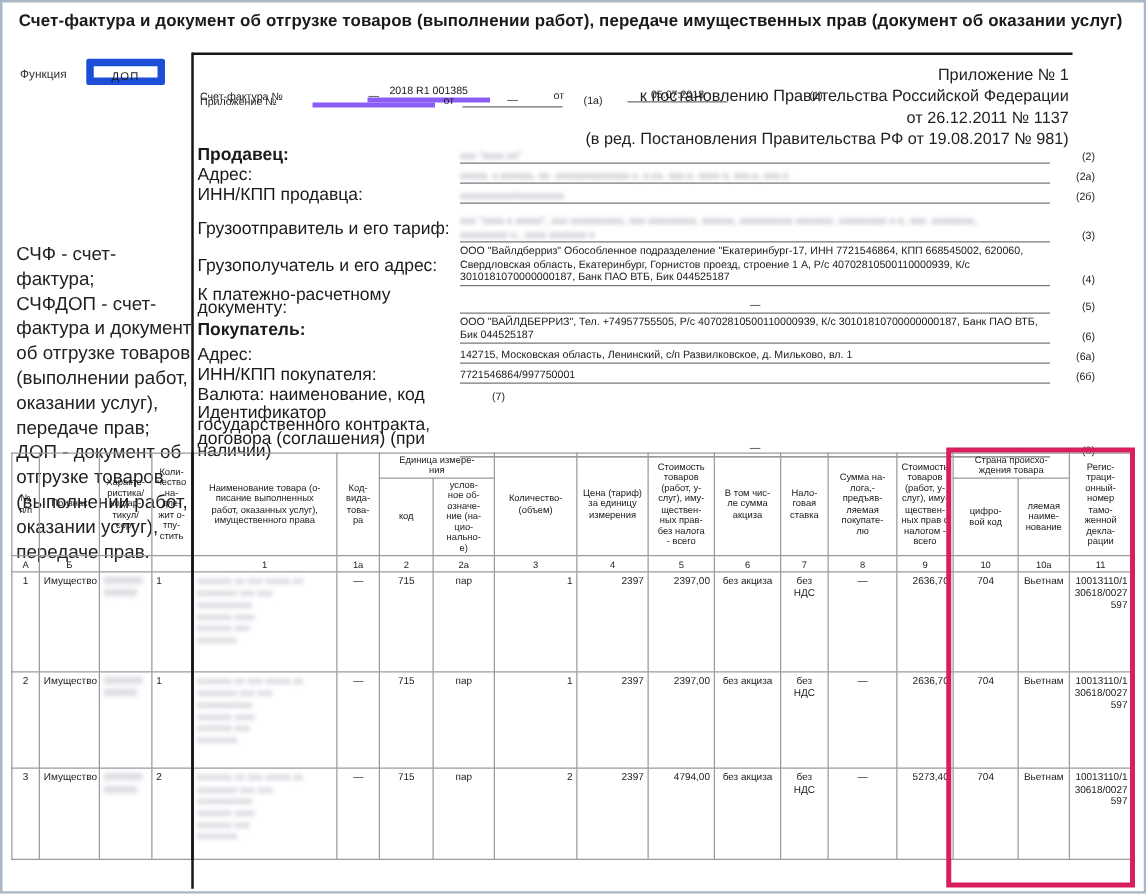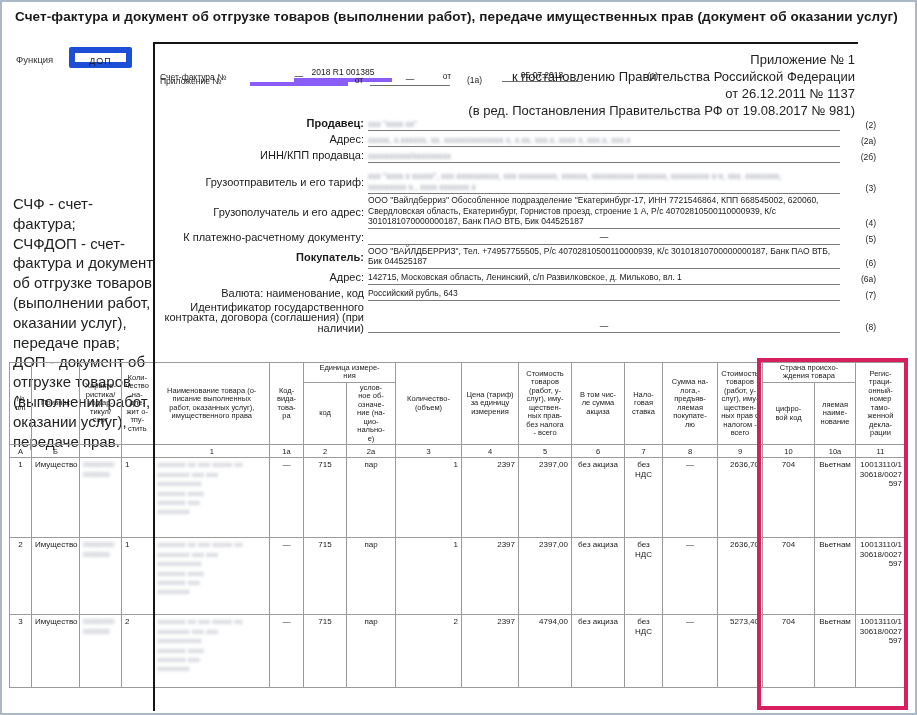--- a/index.html
+++ b/index.html
@@ -28,21 +28,21 @@
   .inv-row .ref { width:32px; text-align:right; padding-bottom:1px; }
 
   .appendix { position:absolute; left:440px; top:50px; width:413px; text-align:right;
               font-size:13px; line-height:1.3; color:#222; }
 
   .legend { position:absolute; left:11px; top:192px; width:142px; font-size:15px;
             line-height:1.32; color:#222; }
 
   .form-area { position:absolute; left:156px; top:114px; width:722px; }
   .f-row { display:flex; align-items:center; min-height:15px; margin-bottom:1px; }
-  .f-row .f-label { width:210px; font-size:11px; line-height:10.5px; padding-right:4px;text-align:right; }
+  .f-row .f-label { width:210px; font-size:14px; line-height:10.5px; padding-right:4px; }
   .f-row .f-label.b { font-weight:bold; }
   .f-row .f-value { width:472px; font-size:8.5px; line-height:10.5px;
                     border-bottom:1px solid #787878; padding-bottom:1px; align-self:flex-end; }
   .f-row .f-value.center { text-align:center; }
   .f-row .f-ref { width:36px; font-size:8.5px; text-align:right; align-self:flex-end; padding-bottom:1px; }
   .gap8 { height:7px; }
   .redact { color:#8f94a3; filter:blur(1.6px); user-select:none; }
 
   table.t { position:absolute; left:7px; top:360px; width:897px; border-collapse:collapse; table-layout:fixed; }
   .t th, .t td { border:1px solid #9b9b9b; font-weight:normal; vertical-align:top; overflow:hidden; }
@@ -133,22 +133,26 @@
       <span class="f-label b">Покупатель:</span>
       <span class="f-value">ООО "ВАЙЛДБЕРРИЗ", Тел. +74957755505, Р/с 40702810500110000939, К/с 30101810700000000187, Банк ПАО ВТБ, Бик 044525187</span>
       <span class="f-ref">(6)</span>
     </div>
     <div class="f-row">
       <span class="f-label">Адрес:</span>
       <span class="f-value">142715, Московская область, Ленинский, с/п Развилковское, д. Мильково, вл. 1</span>
       <span class="f-ref">(6а)</span>
     </div>
     <div class="f-row">
+      <span class="f-label">ИНН/КПП покупателя:</span>
+      <span class="f-value">7721546864/997750001</span>
+      <span class="f-ref">(6б)</span>
+    </div>
+    <div class="f-row">
       <span class="f-label">Валюта: наименование, код</span>
-      <span class="f-value">Российский рубль, 643</span>
       <span class="f-ref">(7)</span>
     </div>
     <div class="f-row">
       <span class="f-label">Идентификатор государственного контракта, договора (соглашения) (при наличии)</span>
       <span class="f-value center">—</span>
       <span class="f-ref">(8)</span>
     </div>
   </div>
 
   <table class="t">

